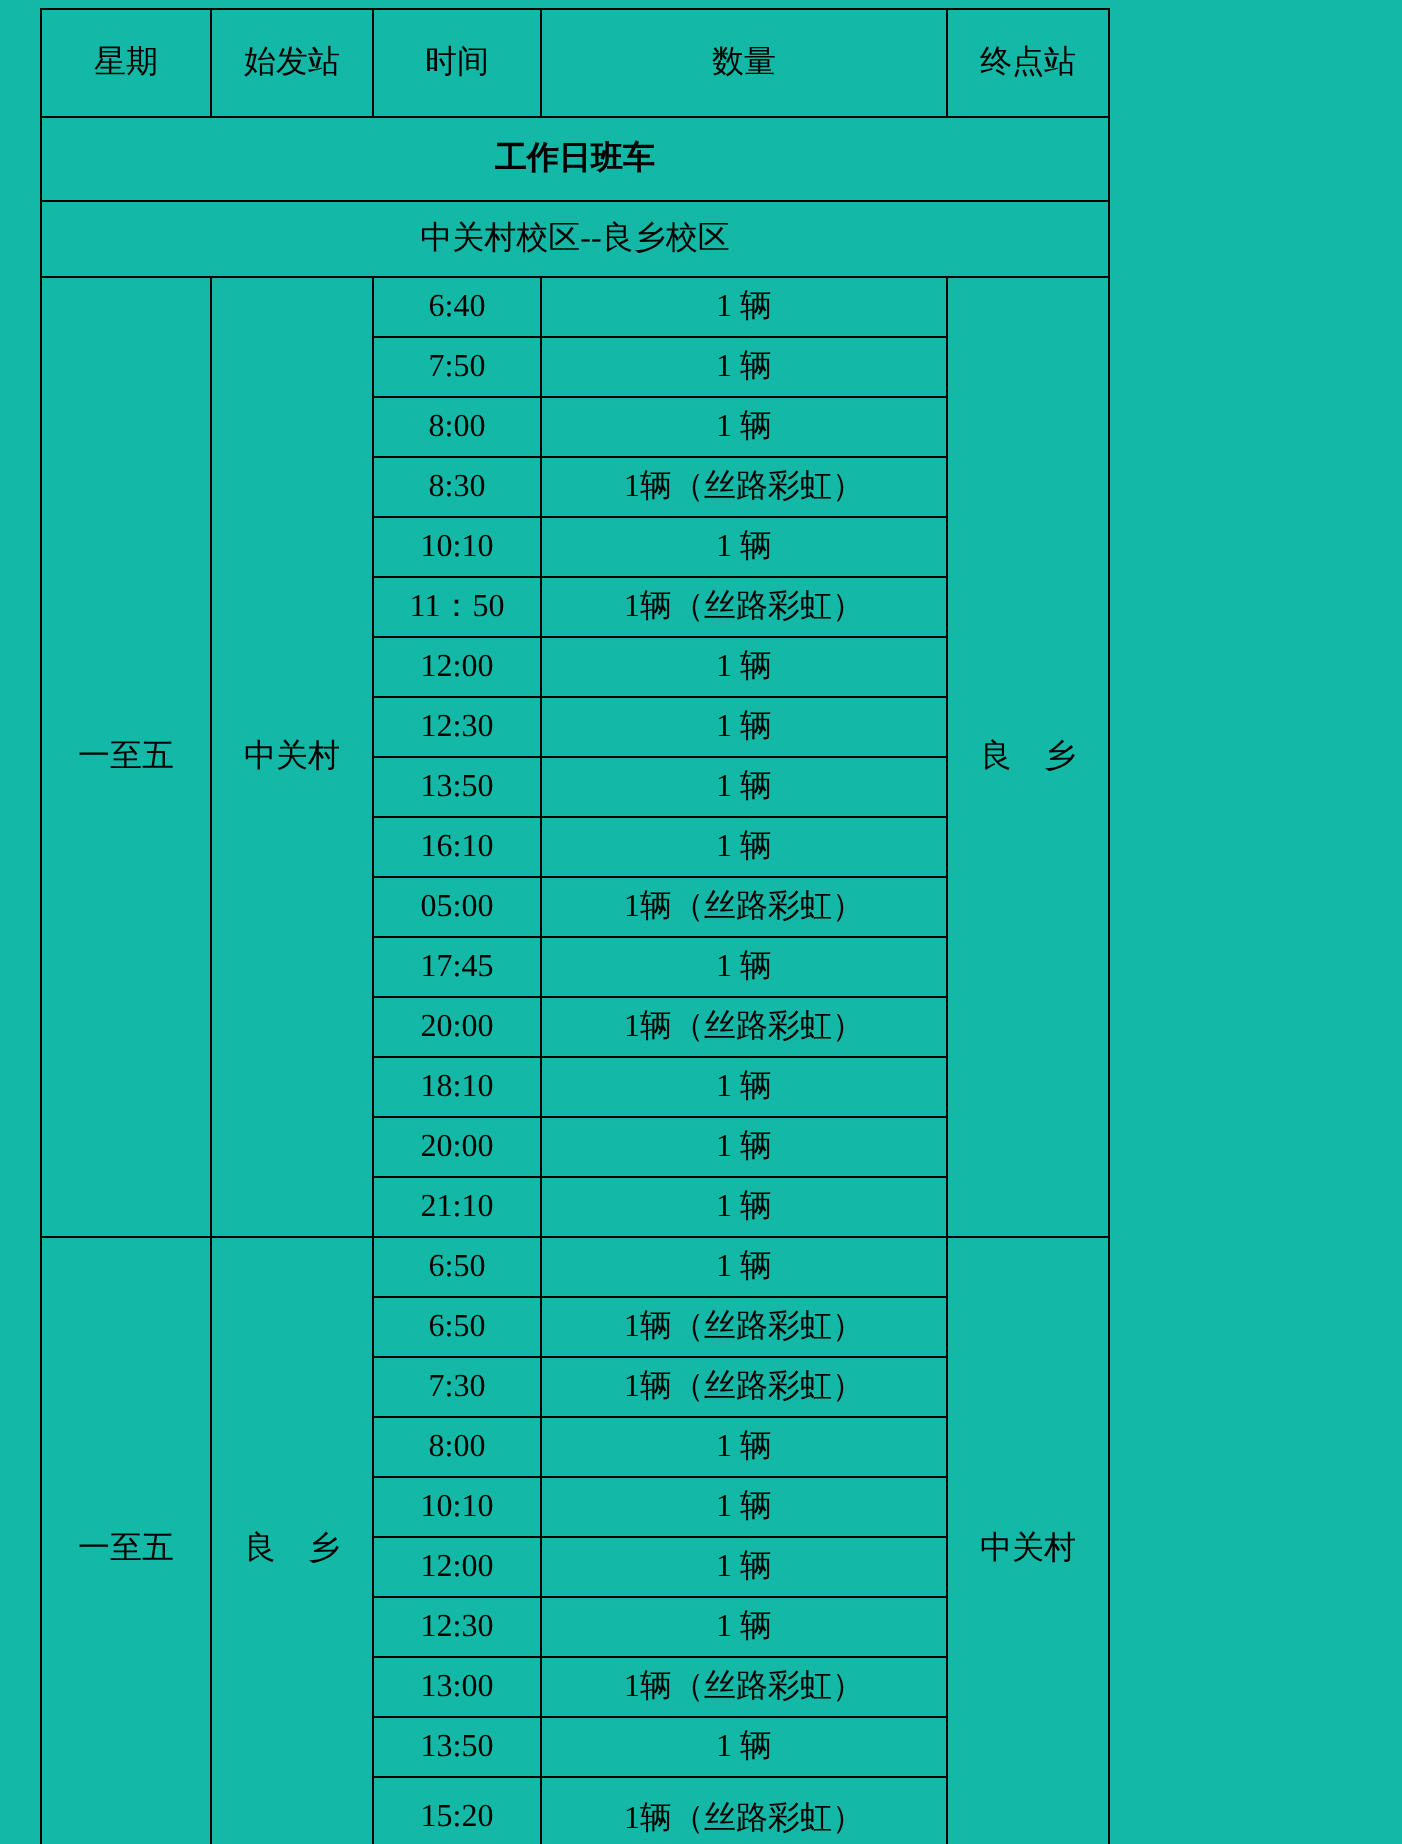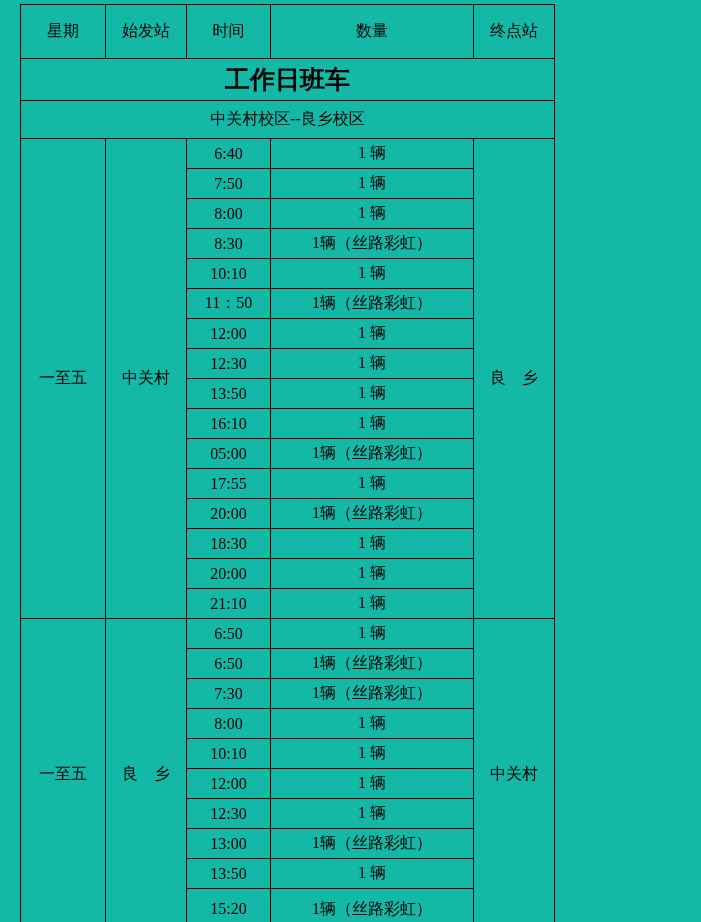--- a/index.html
+++ b/index.html
@@ -26,21 +26,21 @@
     border: 1px solid #000000;
     text-align: center;
     vertical-align: middle;
     padding: 0;
     font-size: 16px;
     font-weight: normal;
     white-space: nowrap;
     overflow: hidden;
   }
   tr.header-row th { height: 53px; }
-  tr.title-row td { height: 41px; font-size: 25px; font-weight: bold; font-family: Liberation Serif, serif; }
+  tr.title-row td { height: 41px; font-size: 16px; font-weight: bold; font-family: Liberation Serif, serif; }
   tr.route-row td { height: 37px; margin-top: 44px; }
   tr.data-row td { height: 29px; }
   tr.last-row td { height: 40px; }
   td.bold { font-weight: bold; }
 </style>
 </head>
 <body>
 
 <div class="page">
   <table class="schedule">
@@ -106,29 +106,29 @@
         </tr>
         <tr class="data-row">
           <td>16:10</td>
           <td>1 辆</td>
         </tr>
         <tr class="data-row">
           <td class="bold">05:00</td>
           <td class="bold">1辆（丝路彩虹）</td>
         </tr>
         <tr class="data-row">
-          <td>17:55</td>
+          <td>17:45</td>
           <td>1 辆</td>
         </tr>
         <tr class="data-row">
           <td class="bold">20:00</td>
           <td class="bold">1辆（丝路彩虹）</td>
         </tr>
         <tr class="data-row">
-          <td>18:30</td>
+          <td>18:10</td>
           <td>1 辆</td>
         </tr>
         <tr class="data-row">
           <td>20:00</td>
           <td>1 辆</td>
         </tr>
         <tr class="data-row">
           <td>21:10</td>
           <td>1 辆</td>
         </tr>

